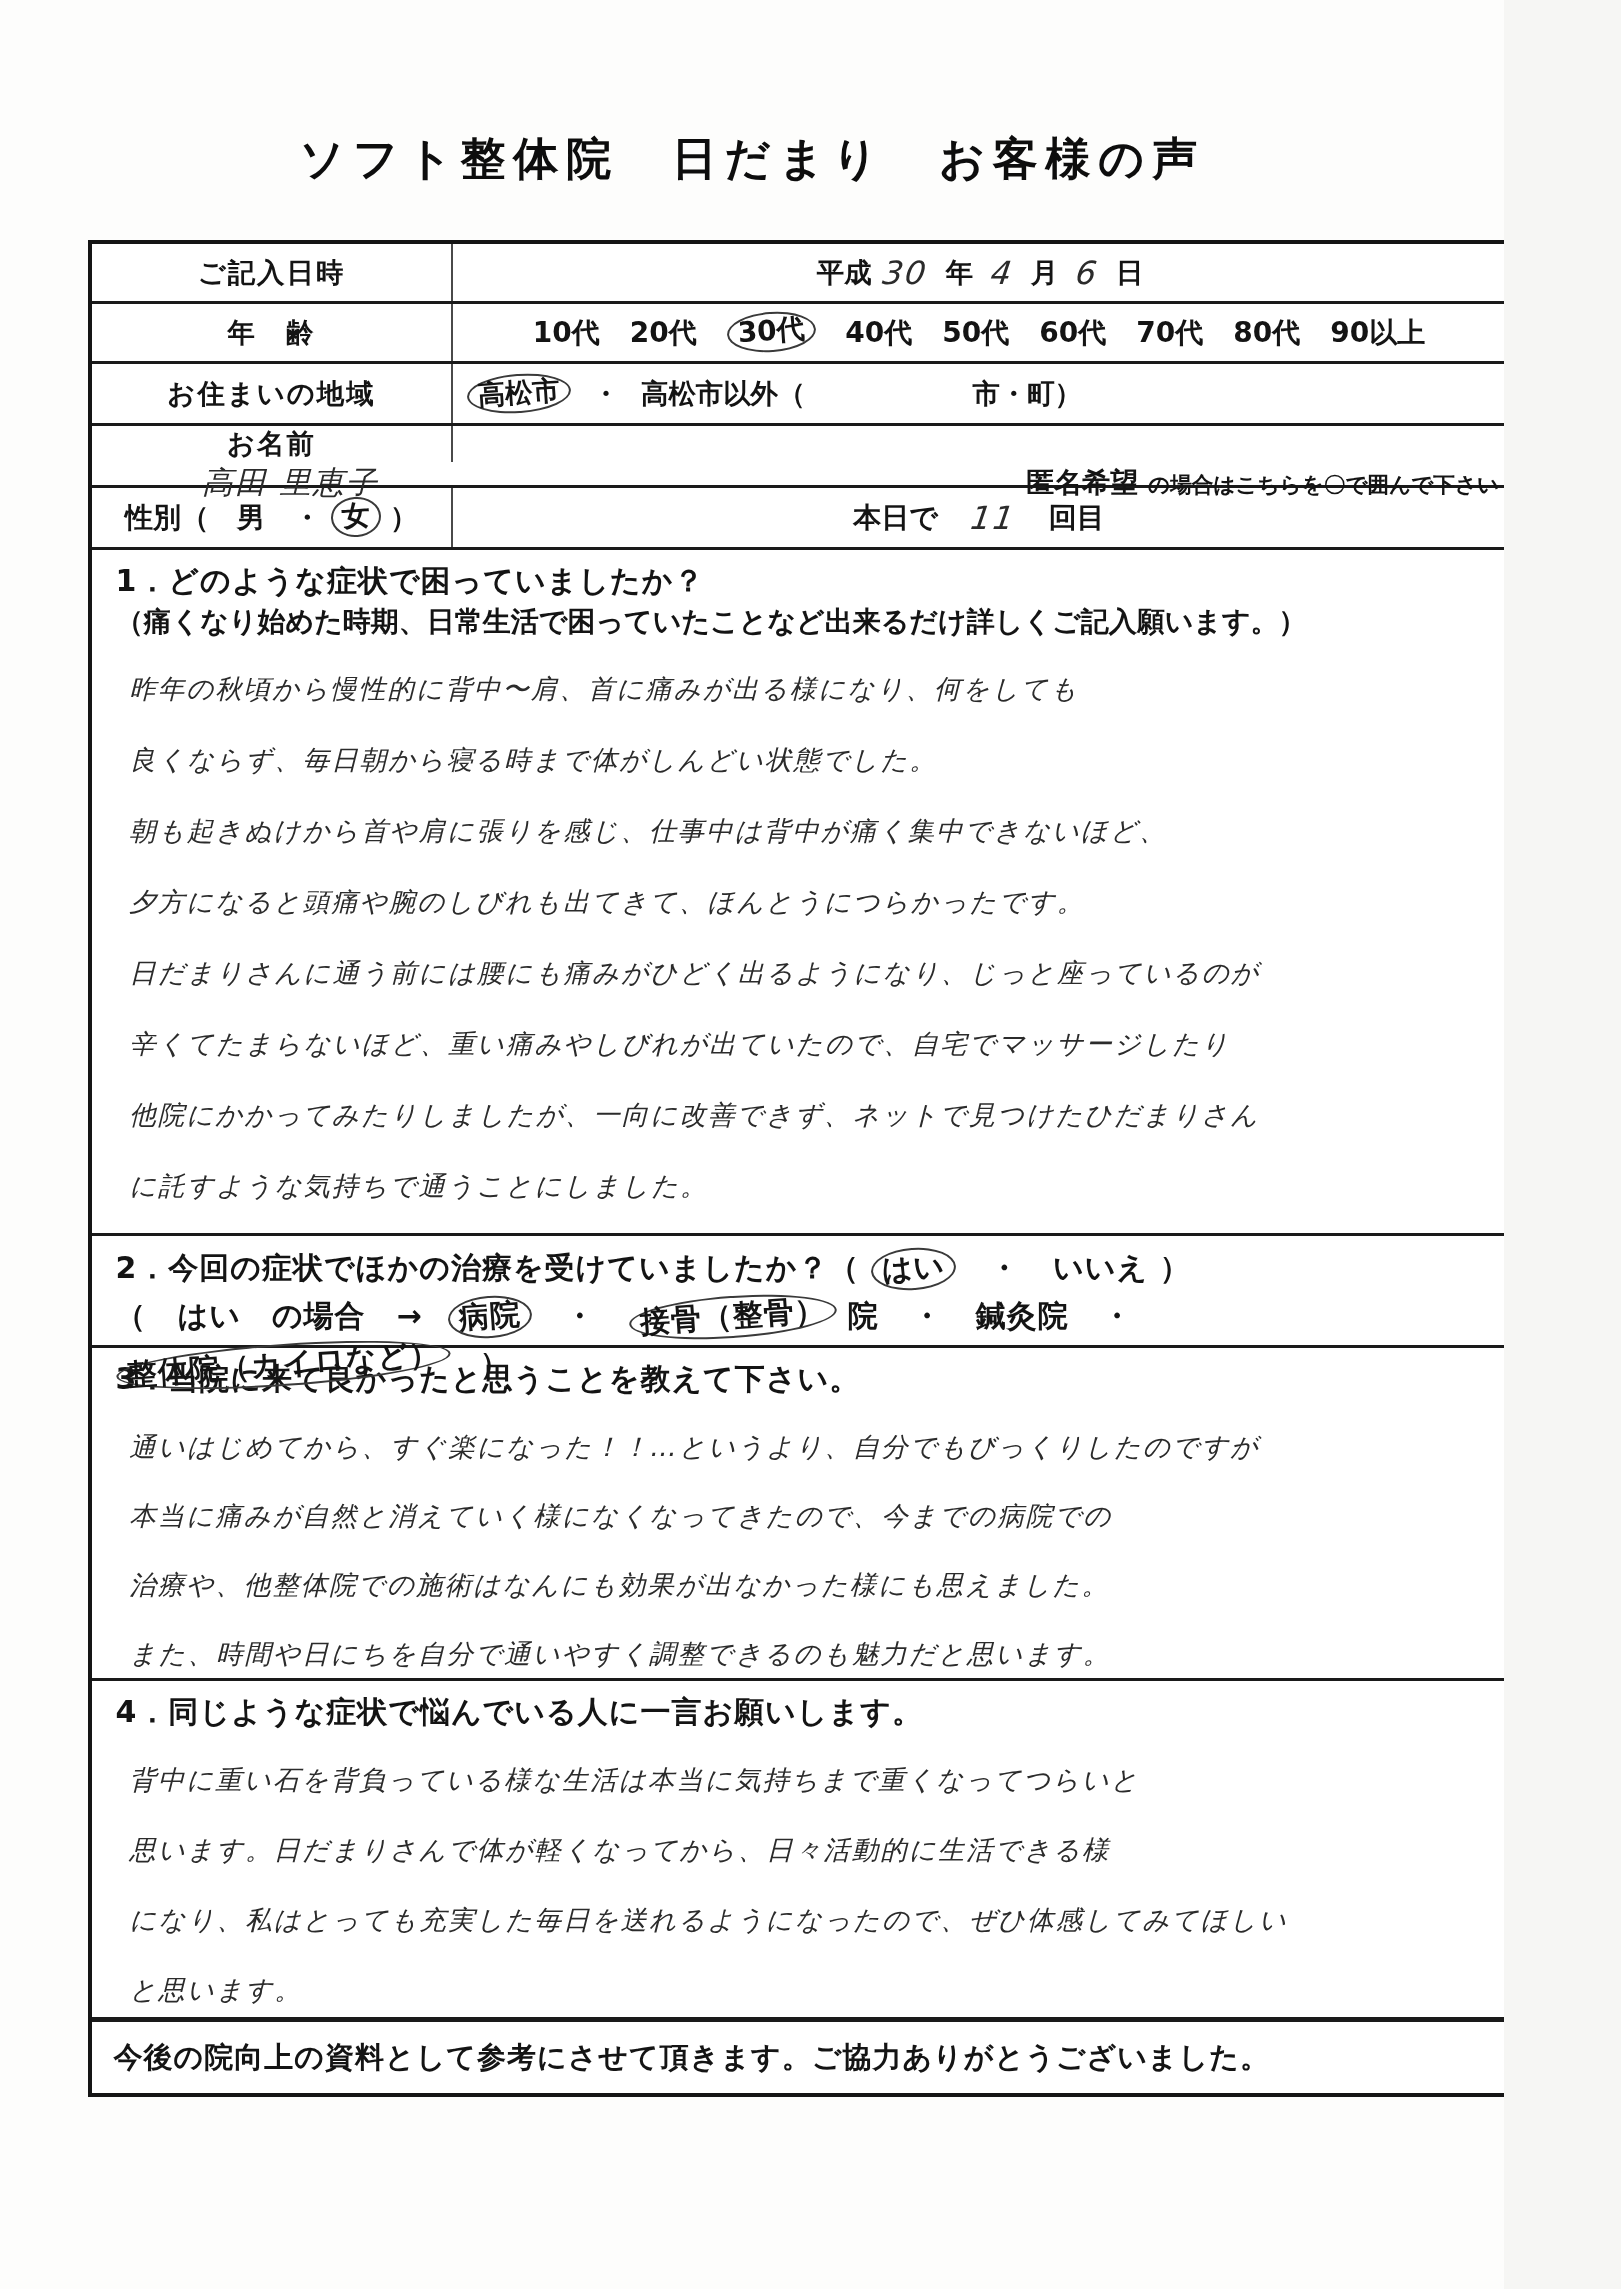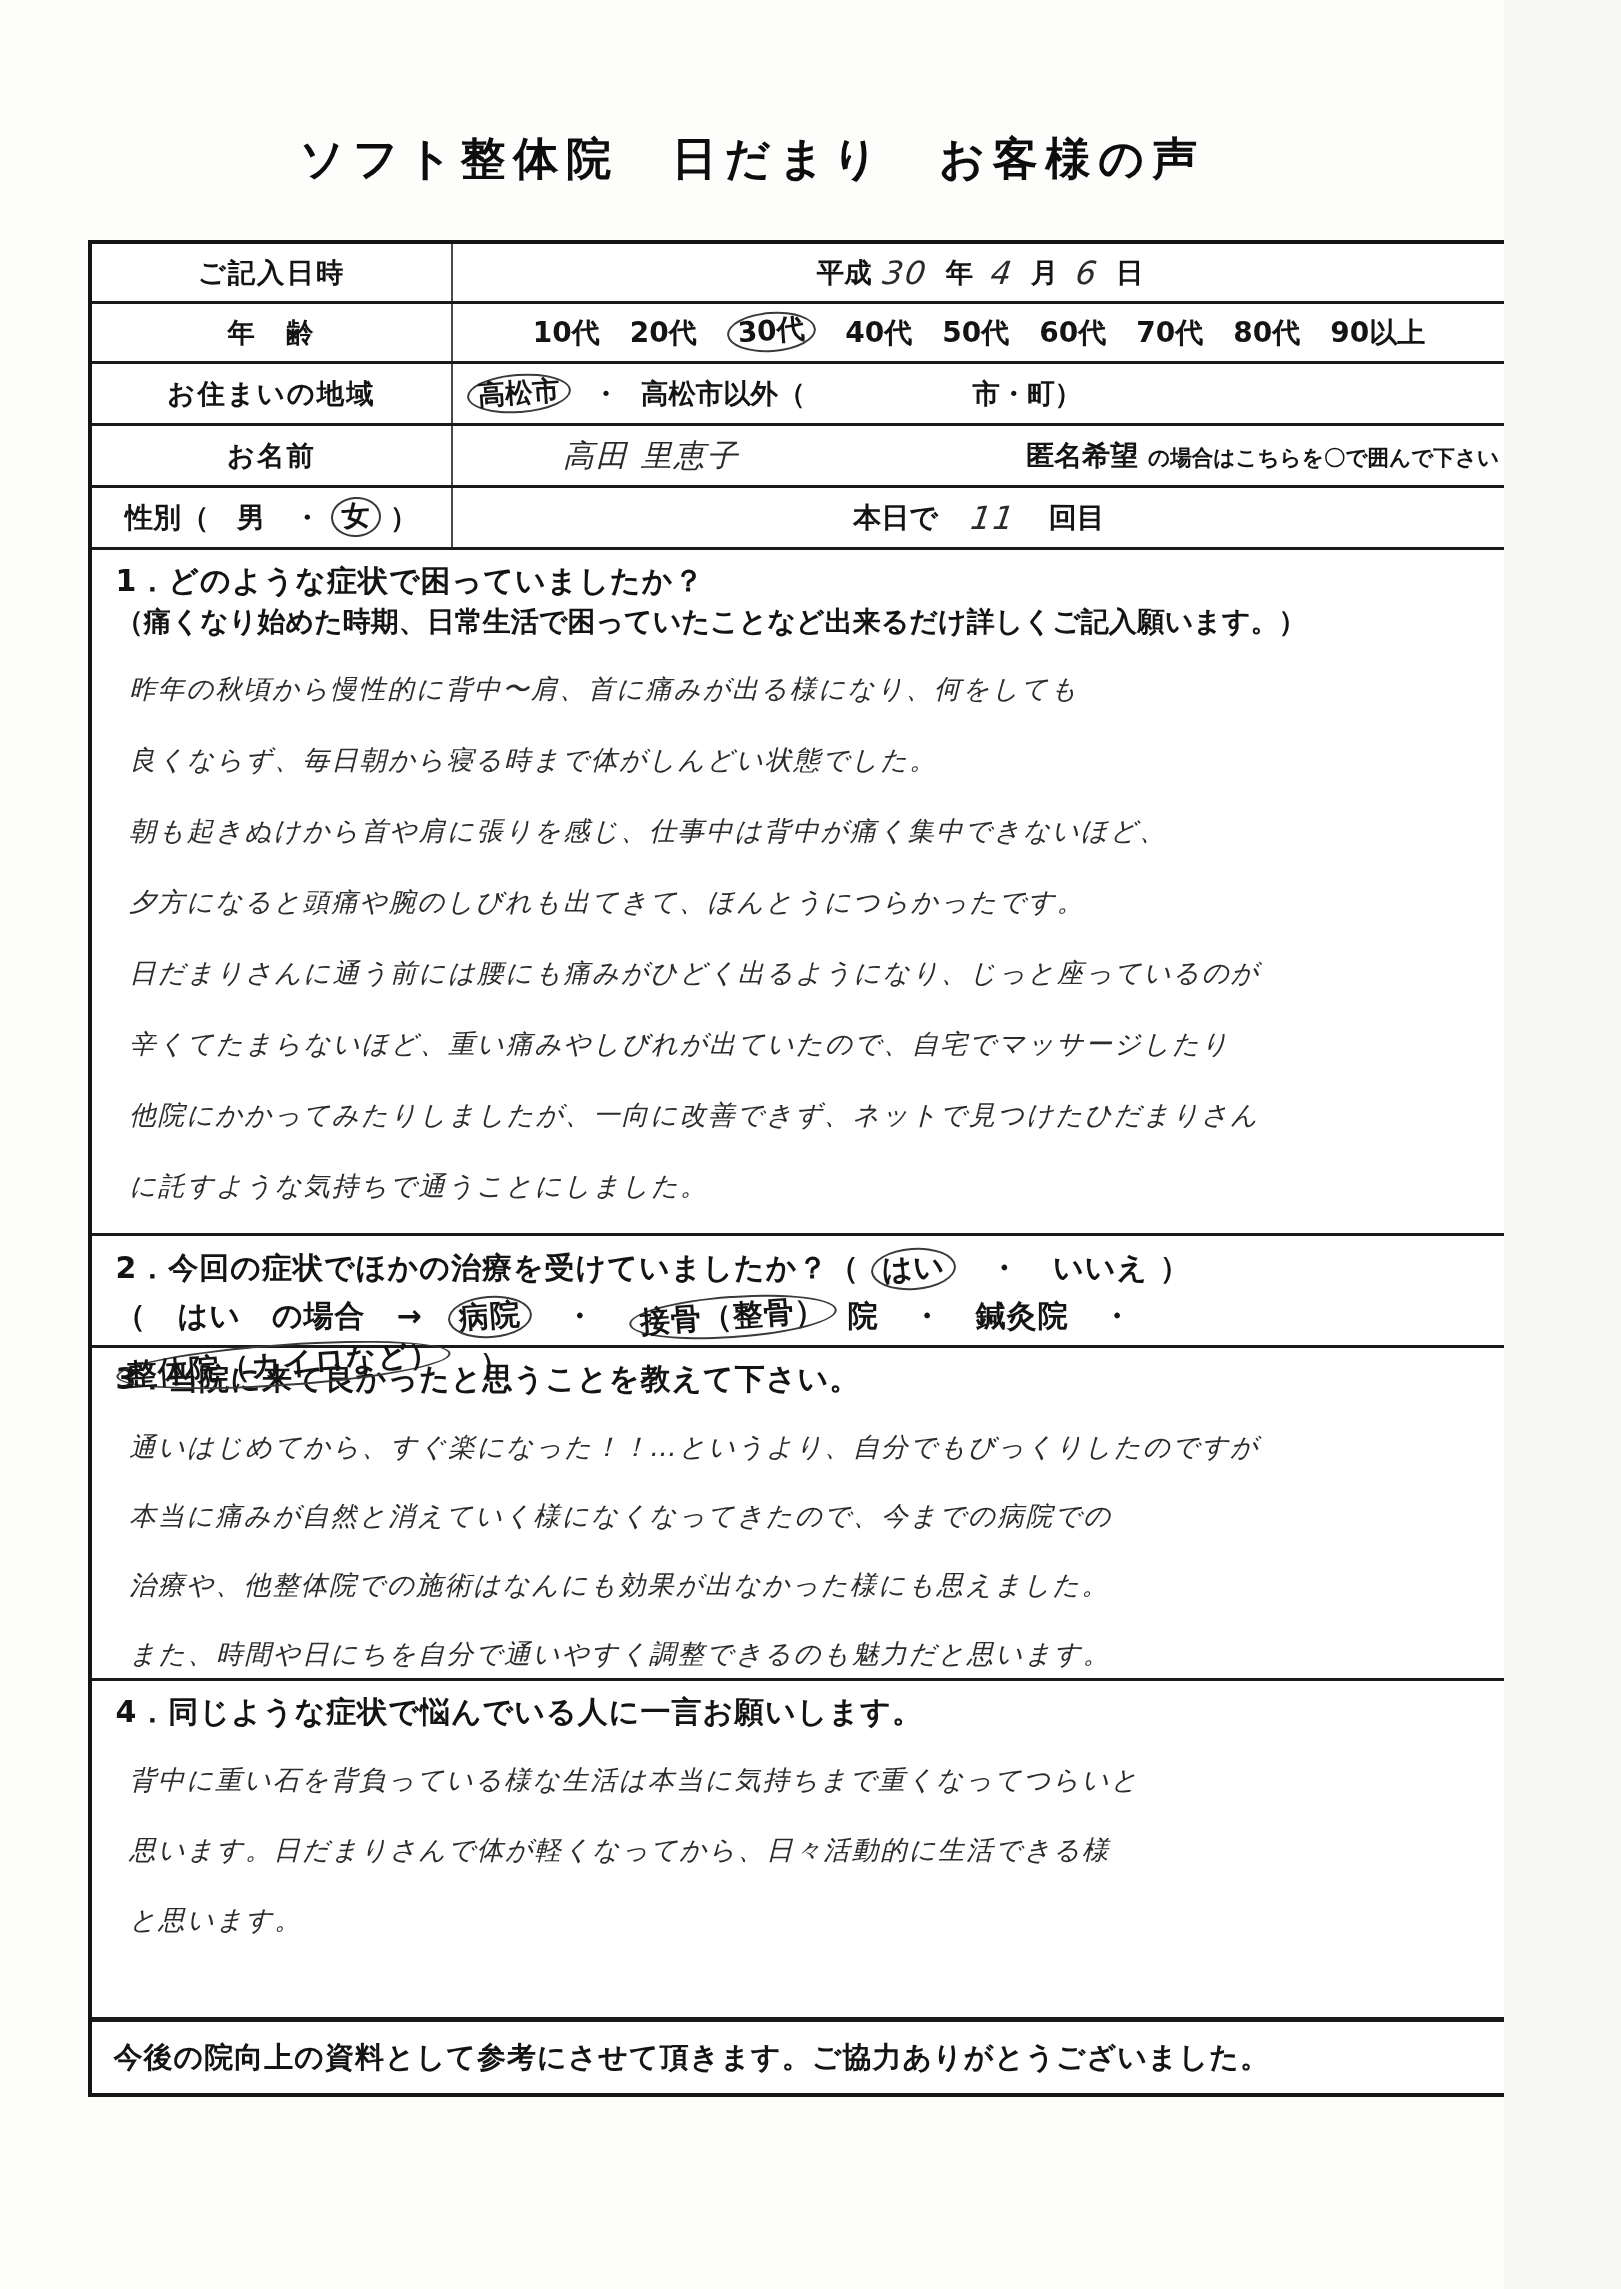--- a/index.html
+++ b/index.html
@@ -28,21 +28,21 @@
   .cell-label{
     width:361px;justify-content:center;
     border-right:2px solid #4a4a4a;
     font-weight:bold;font-size:27.4px;letter-spacing:2px;
   }
   .cell-value{flex:1;font-weight:bold;font-size:27.4px;}
   .center{justify-content:center;}
   .r-date{height:57px;gap:8px;}
   .r-age{height:57px;}
   .r-region{height:59px;}
-  .r-name{height:59px;}
+  .r-name{height:59px;flex-direction:column;}
   .r-gender{height:59px;}
   .age-opts{display:flex;justify-content:center;align-items:center;gap:30px;font-size:28px;}
   .hw{
     font-style:italic;
     color:#2b2b2b;
     font-weight:normal;
     letter-spacing:2px;
   }
   .hw-num{font-size:32px;margin:0 11.8px;transform:skewX(-8deg);display:inline-block;}
   .circled{
@@ -211,20 +211,21 @@
         </div>
       </div>
     </div>
 
     <div class="row section sec-q4">
       <div style="width:100%;">
         <div class="q-heading">4．同じような症状で悩んでいる人に一言お願いします。</div>
         <div class="answers a-q4">
           <div class="hw hw-line">背中に重い石を背負っている様な生活は本当に気持ちまで重くなってつらいと</div>
           <div class="hw hw-line">思います。日だまりさんで体が軽くなってから、日々活動的に生活できる様</div>
+          <div class="hw hw-line">になり、私はとっても充実した毎日を送れるようになったので、ぜひ体感してみてほしい</div>
           <div class="hw hw-line">と思います。</div>
         </div>
       </div>
     </div>
 
     <div class="row footer-row">今後の院向上の資料として参考にさせて頂きます。ご協力ありがとうございました。</div>
 
   </div>
 
   <div class="stray hw">J</div>

